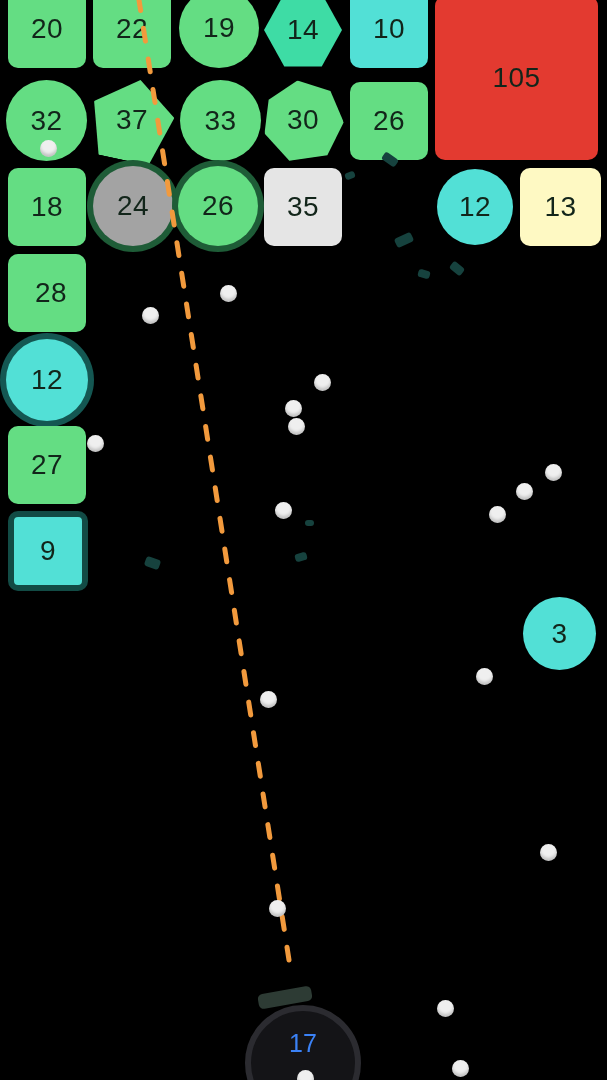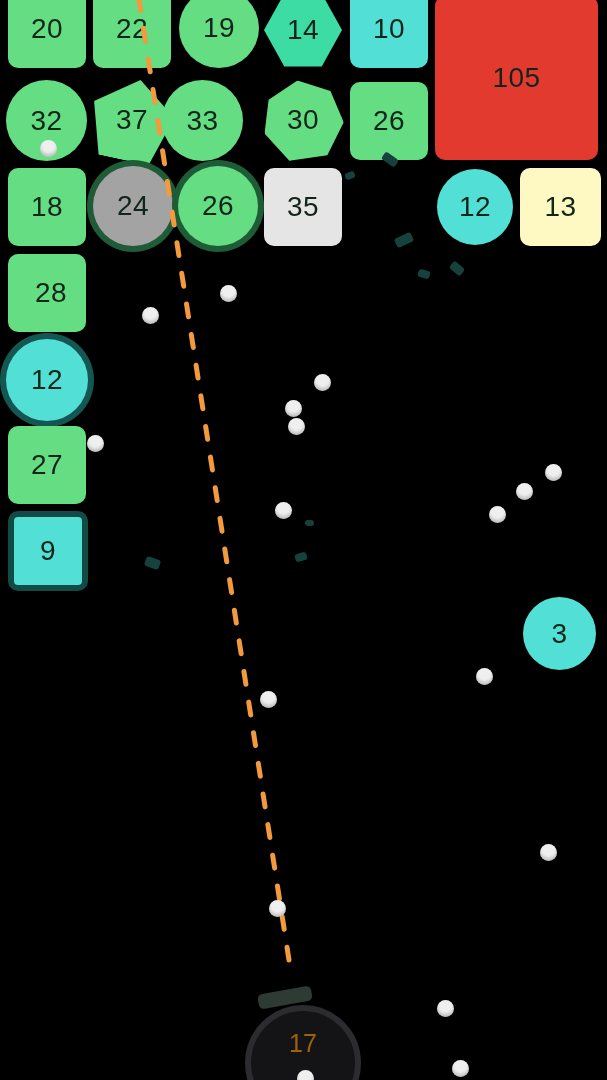--- a/index.html
+++ b/index.html
@@ -67,21 +67,21 @@
     background: #141417;
     border: 6px solid #2b2b30;
     box-sizing: border-box;
     z-index: 40;
     display: flex;
     flex-direction: column;
     align-items: center;
   }
   #launcher-count {
     margin-top: 18px;
-    color: #a16207;
+    color: #3b82f6;
     font-size: 25px;
   }
   .ball-layer { z-index: 35; }
 </style>
 </head>
 <body>
 
 <div id="screen">
 
   <div id="blocks-layer">
@@ -102,21 +102,21 @@
       </div>
       <div class="block square" style="left: 435px; top: -4px; width: 163px; height: 164px; background: rgb(227, 58, 48);">
         <span class="block-value">105</span>
       </div>
       <div class="block circle" style="left: 6px; top: 80px; width: 81px; height: 81px; background: rgb(100, 221, 131);">
         <span class="block-value">32</span>
       </div>
       <div class="block pentagon" style="left: 91px; top: 79px; width: 82px; height: 82px; background: rgb(100, 221, 131); transform: rotate(12deg);">
         <span class="block-value" style="transform: rotate(-12deg);">37</span>
       </div>
-      <div class="block circle" style="left: 162px; top: 80px; width: 81px; height: 81px; background: rgb(100, 221, 131);">
+      <div class="block circle" style="left: 180px; top: 80px; width: 81px; height: 81px; background: rgb(100, 221, 131);">
         <span class="block-value">33</span>
       </div>
       <div class="block heptagon" style="left: 263px; top: 80px; width: 80px; height: 80px; background: rgb(100, 221, 131); transform: rotate(-8deg);">
         <span class="block-value" style="transform: rotate(8deg);">30</span>
       </div>
       <div class="block square" style="left: 350px; top: 82px; width: 78px; height: 78px; background: rgb(100, 221, 131);">
         <span class="block-value">26</span>
       </div>
       <div class="block square" style="left: 8px; top: 168px; width: 78px; height: 78px; background: rgb(100, 221, 131);">
         <span class="block-value">18</span>

